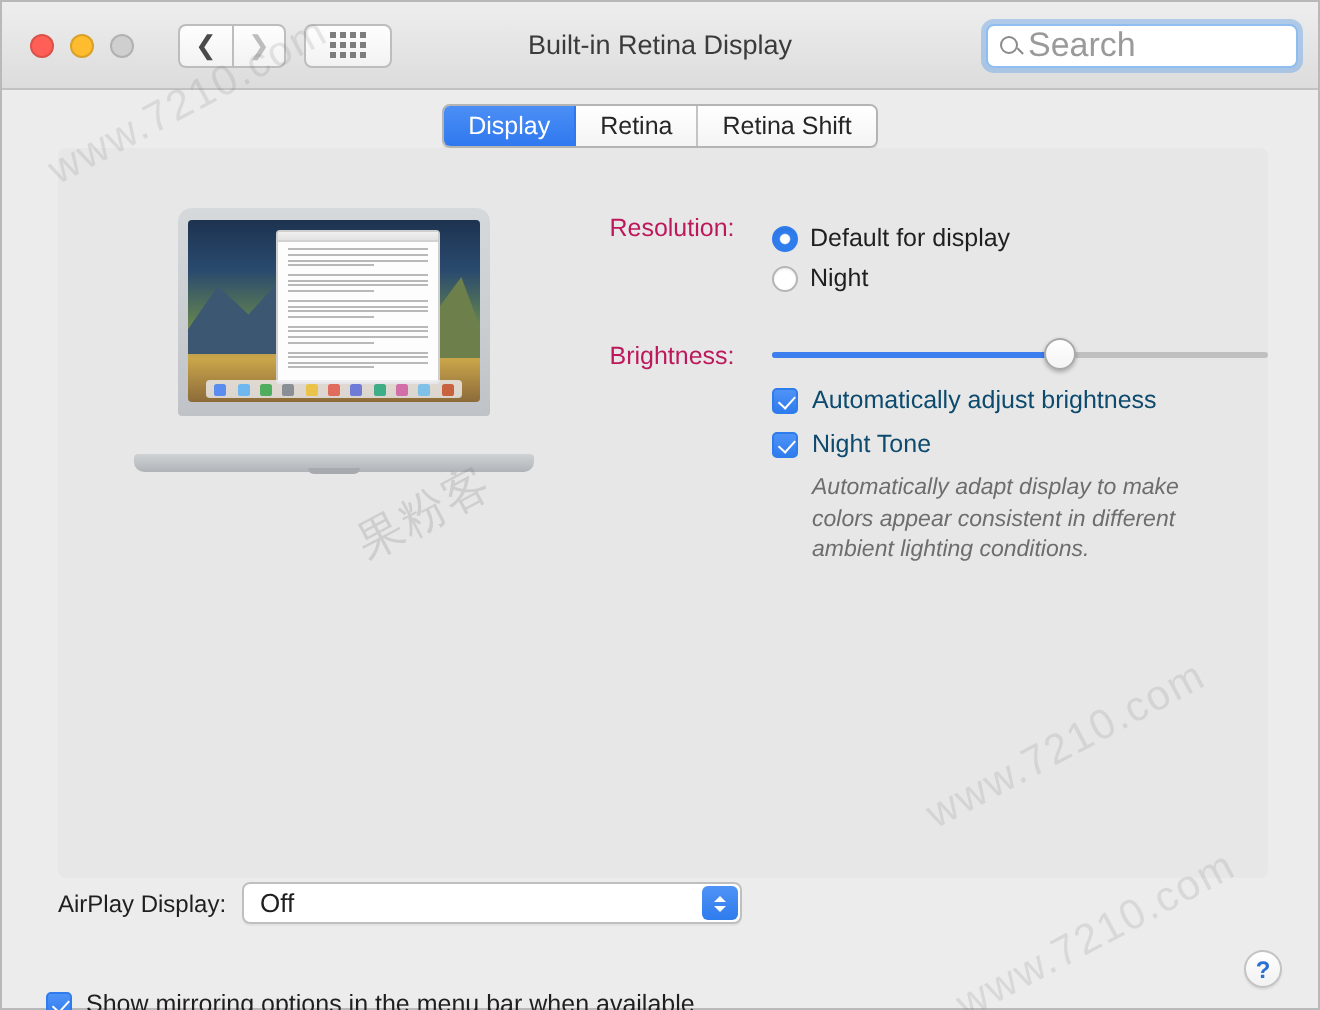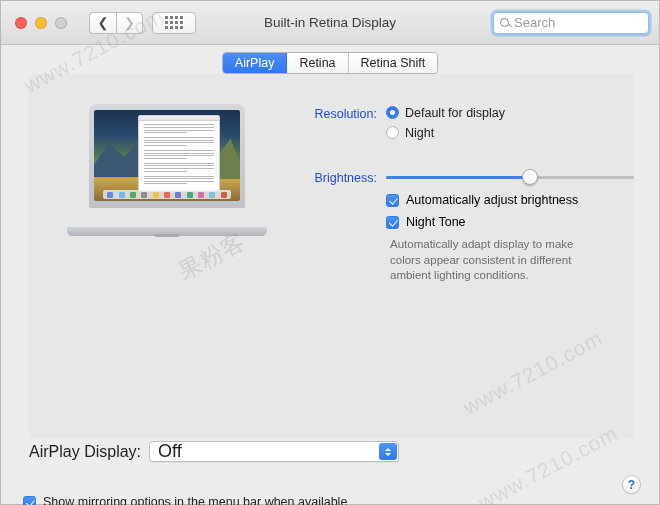--- a/index.html
+++ b/index.html
@@ -95,21 +95,21 @@
   }
   .mag {
     width: 9px; height: 9px; border: 1.4px solid #8a8a8a;
     border-radius: 50%; position: relative; flex: none;
   }
   .mag::after {
     content:""; position:absolute; width:4px; height:1.4px;
     background:#8a8a8a; transform: rotate(45deg);
     right:-3.5px; bottom: 0px;
   }
-  #search-placeholder { font-size: 13px; color: #9a9a9a; }
+  #search-placeholder { font-size: 17px; color: #9a9a9a; }
 
   
   #tabs-row {
     height: 36px;
     flex: 0 0 36px;
     display: flex; align-items: center; justify-content: center;
   }
   #tabs {
     display: flex;
     height: 22px;
@@ -229,29 +229,29 @@
 
   
   #controls {
     position: absolute;
     left: 266px; top: 32px;
     width: 330px;
   }
   .row { display: flex; margin-bottom: 3px; }
   .lbl {
     width: 82px;
-    text-align: right;
+    text-align: center;
     font-size: 12.5px;
-    color: #1d4ed8;
+    color: #be185d;
     padding-top: 1px;
     flex: none;
   }
   .fields { padding-left: 9px; }
 
-  .radio-line { display: flex; align-items: flex-start; gap: 6px; height: 20px; }
+  .radio-line { display: flex; align-items: flex-end; gap: 6px; height: 20px; }
   .radio {
     width: 13px; height: 13px; border-radius: 50%;
     background: #fff; border: 1px solid #b5b5b5;
     flex: none;
     box-shadow: inset 0 1px 1px rgba(0,0,0,.05);
   }
   .radio.on {
     background: radial-gradient(circle at 50% 50%, #fff 0 2.2px, #2f7ced 2.9px 100%);
     border-color: #2f7ced;
   }
@@ -292,50 +292,51 @@
     background: linear-gradient(#4f93f7, #2f7ced);
     border-color: #2f7ced;
   }
   .cbox.on::after {
     content:"";
     position: absolute; left: 4px; top: 1px;
     width: 3.5px; height: 7px;
     border: solid #fff; border-width: 0 1.8px 1.8px 0;
     transform: rotate(42deg);
   }
-  .check-line span { font-size: 12.5px; color: #000000; }
+  .check-line span { font-size: 12.5px; color: #0c4a6e; }
 
   #true-tone-desc {
     font-size: 11.5px;
     color: #6d6d6d;
     line-height: 1.35;
     width: 214px;
     margin-top: 4px;
-    margin-left: 4px;
+    margin-left: 20px;
+    font-style: italic;
   }
 
   
   #airplay-row {
     position: absolute;
     left: 28px; top: 440px;
     display: flex; align-items: center;
   }
-  #airplay-label { font-size: 16px; color: #1f1f1f; }
+  #airplay-label { font-size: 12px; color: #1f1f1f; }
   #airplay-popup {
     margin-left: 8px;
     width: 250px; height: 21px;
     background: #fff;
     border: 1px solid #bfbfbf;
     border-radius: 4px;
     display: flex; align-items: center;
     padding-left: 8px;
     position: relative;
     box-shadow: 0 1px 0 rgba(0,0,0,.04);
   }
-  #airplay-value { font-size: 18px; color: #1f1f1f; }
+  #airplay-value { font-size: 13px; color: #1f1f1f; }
   #airplay-arrows {
     position: absolute; right: 1px; top: 1px;
     width: 18px; height: 17px;
     background: linear-gradient(#4f93f7, #2f7ced);
     border-radius: 3px;
     display: flex; flex-direction: column;
     align-items: center; justify-content: center;
     gap: 2px;
   }
   .caret { width: 0; height: 0; border-left: 3.2px solid transparent; border-right: 3.2px solid transparent; }
@@ -422,21 +423,21 @@
     <div id="search-wrap">
       <div id="search-field">
         <span class="mag"></span>
         <span id="search-placeholder">Search</span>
       </div>
     </div>
   </div>
 
   <div id="tabs-row">
     <div id="tabs">
-      <div class="tab active">AirPlay</div>
+      <div class="tab active">Display</div>
       <div class="tab">Retina</div>
       <div class="tab">Retina Shift</div>
     </div>
   </div>
 
   <div id="panel">
 
     <div id="laptop-art">
       <div class="lid">
         <div class="screen">

